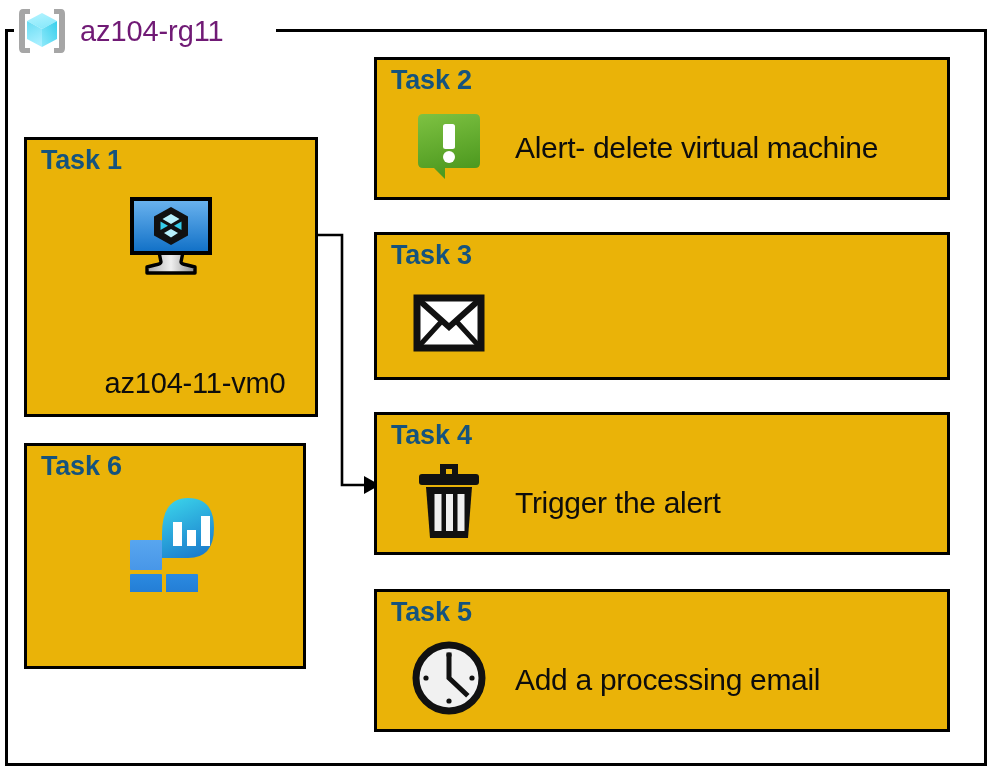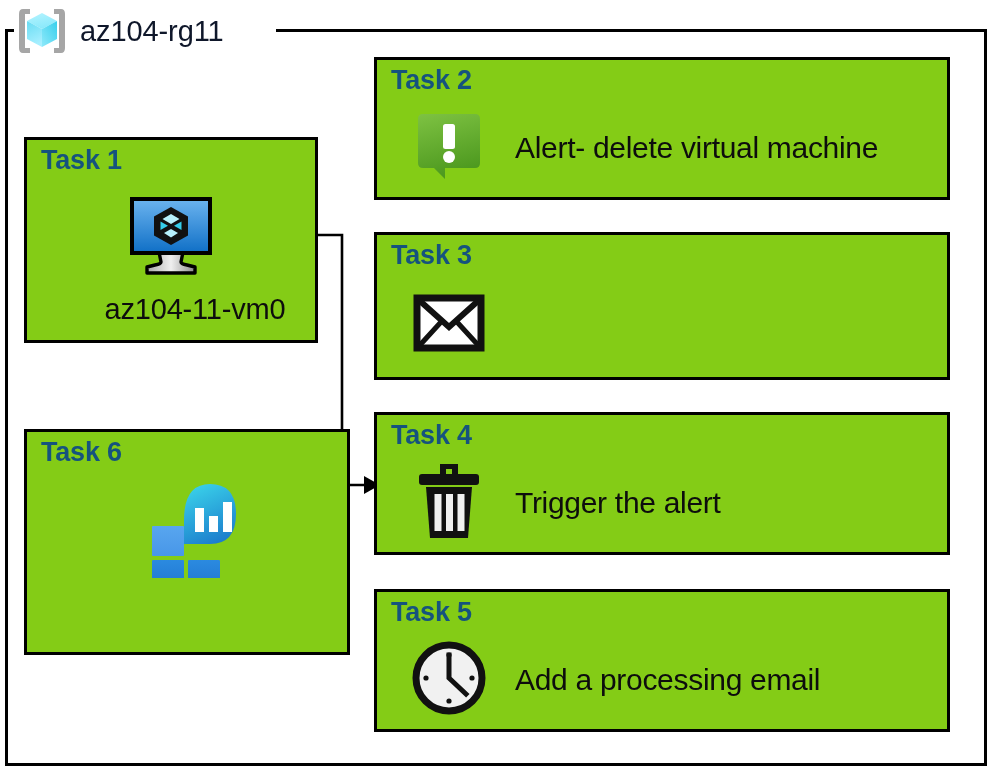--- a/index.html
+++ b/index.html
@@ -44,37 +44,37 @@
     left: 14px;
     top: 5px;
     height: 52px;
     display: flex;
     align-items: center;
     gap: 10px;
   }
   .rg-title {
     font-size: 29px;
     line-height: 1;
-    color: #0f172a;
+    color: #701a75;
     white-space: nowrap;
     letter-spacing: -0.1px;
   }
 
   
   .rg-icon {
     position: relative;
     width: 56px;
     height: 50px;
     flex: 0 0 auto;
   }
 
   
   .card {
     position: absolute;
-    background: #84cc16;
+    background: #eab308;
     border: 3px solid #000000;
     box-sizing: border-box;
   }
   .card-title {
     position: absolute;
     left: 14px;
     top: 6px;
     font-size: 27px;
     font-weight: bold;
     color: #15537e;
@@ -177,21 +177,21 @@
       </svg>
     </span>
     <span class="rg-title">az104-rg11</span>
   </div>
 
   <svg class="connector" viewBox="0 0 992 774" aria-hidden="true">
     <path d="M208 235 L342 235 L342 485 L364 485" fill="none" stroke="#000000" stroke-width="2.6"></path>
     <polygon points="364,476 380,485 364,494" fill="#000000"></polygon>
   </svg>
 
-  <div class="card card-vert" style="left:24px; top:137px; width:294px; height:206px;">
+  <div class="card card-vert" style="left:24px; top:137px; width:294px; height:280px;">
     <div class="card-title">Task 1</div>
     <div class="icon-wrap">
       <span>
         <svg width="92" height="84" viewBox="0 0 92 84" aria-hidden="true">
           <defs>
             <linearGradient id="vmScreenG" x1="0" y1="0" x2="0" y2="1">
               <stop offset="0" stop-color="#6cb4ef"></stop>
               <stop offset="1" stop-color="#0f6fc6"></stop>
             </linearGradient>
             <linearGradient id="vmStandG" x1="0" y1="0" x2="1" y2="0">
@@ -211,21 +211,21 @@
             <polygon points="-10.5,-4.5 -3,-0.3 -10.5,4 -10.5,-4.5" fill="#35cdea"></polygon>
             <polygon points="10.5,-4.5 10.5,4 3,-0.3" fill="#35cdea"></polygon>
             <polygon points="0,3 7,7 0,11.5 -7,7" fill="#b7f0fb"></polygon>
           </g>
         </svg>
       </span>
     </div>
     <div class="caption">az104-11-vm0</div>
   </div>
 
-  <div class="card card-vert" style="left:24px; top:429px; width:326px; height:226px;padding-left:36px;">
+  <div class="card card-vert" style="left:24px; top:443px; width:282px; height:226px;padding-left:36px;">
     <div class="card-title">Task 6</div>
     <div class="icon-wrap">
       <span style="transform:translateX(6px)">
         <svg width="106" height="100" viewBox="0 0 106 100" aria-hidden="true">
           <defs>
             <linearGradient id="laBlobG" x1="0.2" y1="0" x2="0.6" y2="1">
               <stop offset="0" stop-color="#3ad2ea"></stop>
               <stop offset="1" stop-color="#1c7ecd"></stop>
             </linearGradient>
             <linearGradient id="laSqLightG" x1="0" y1="0" x2="0" y2="1">

